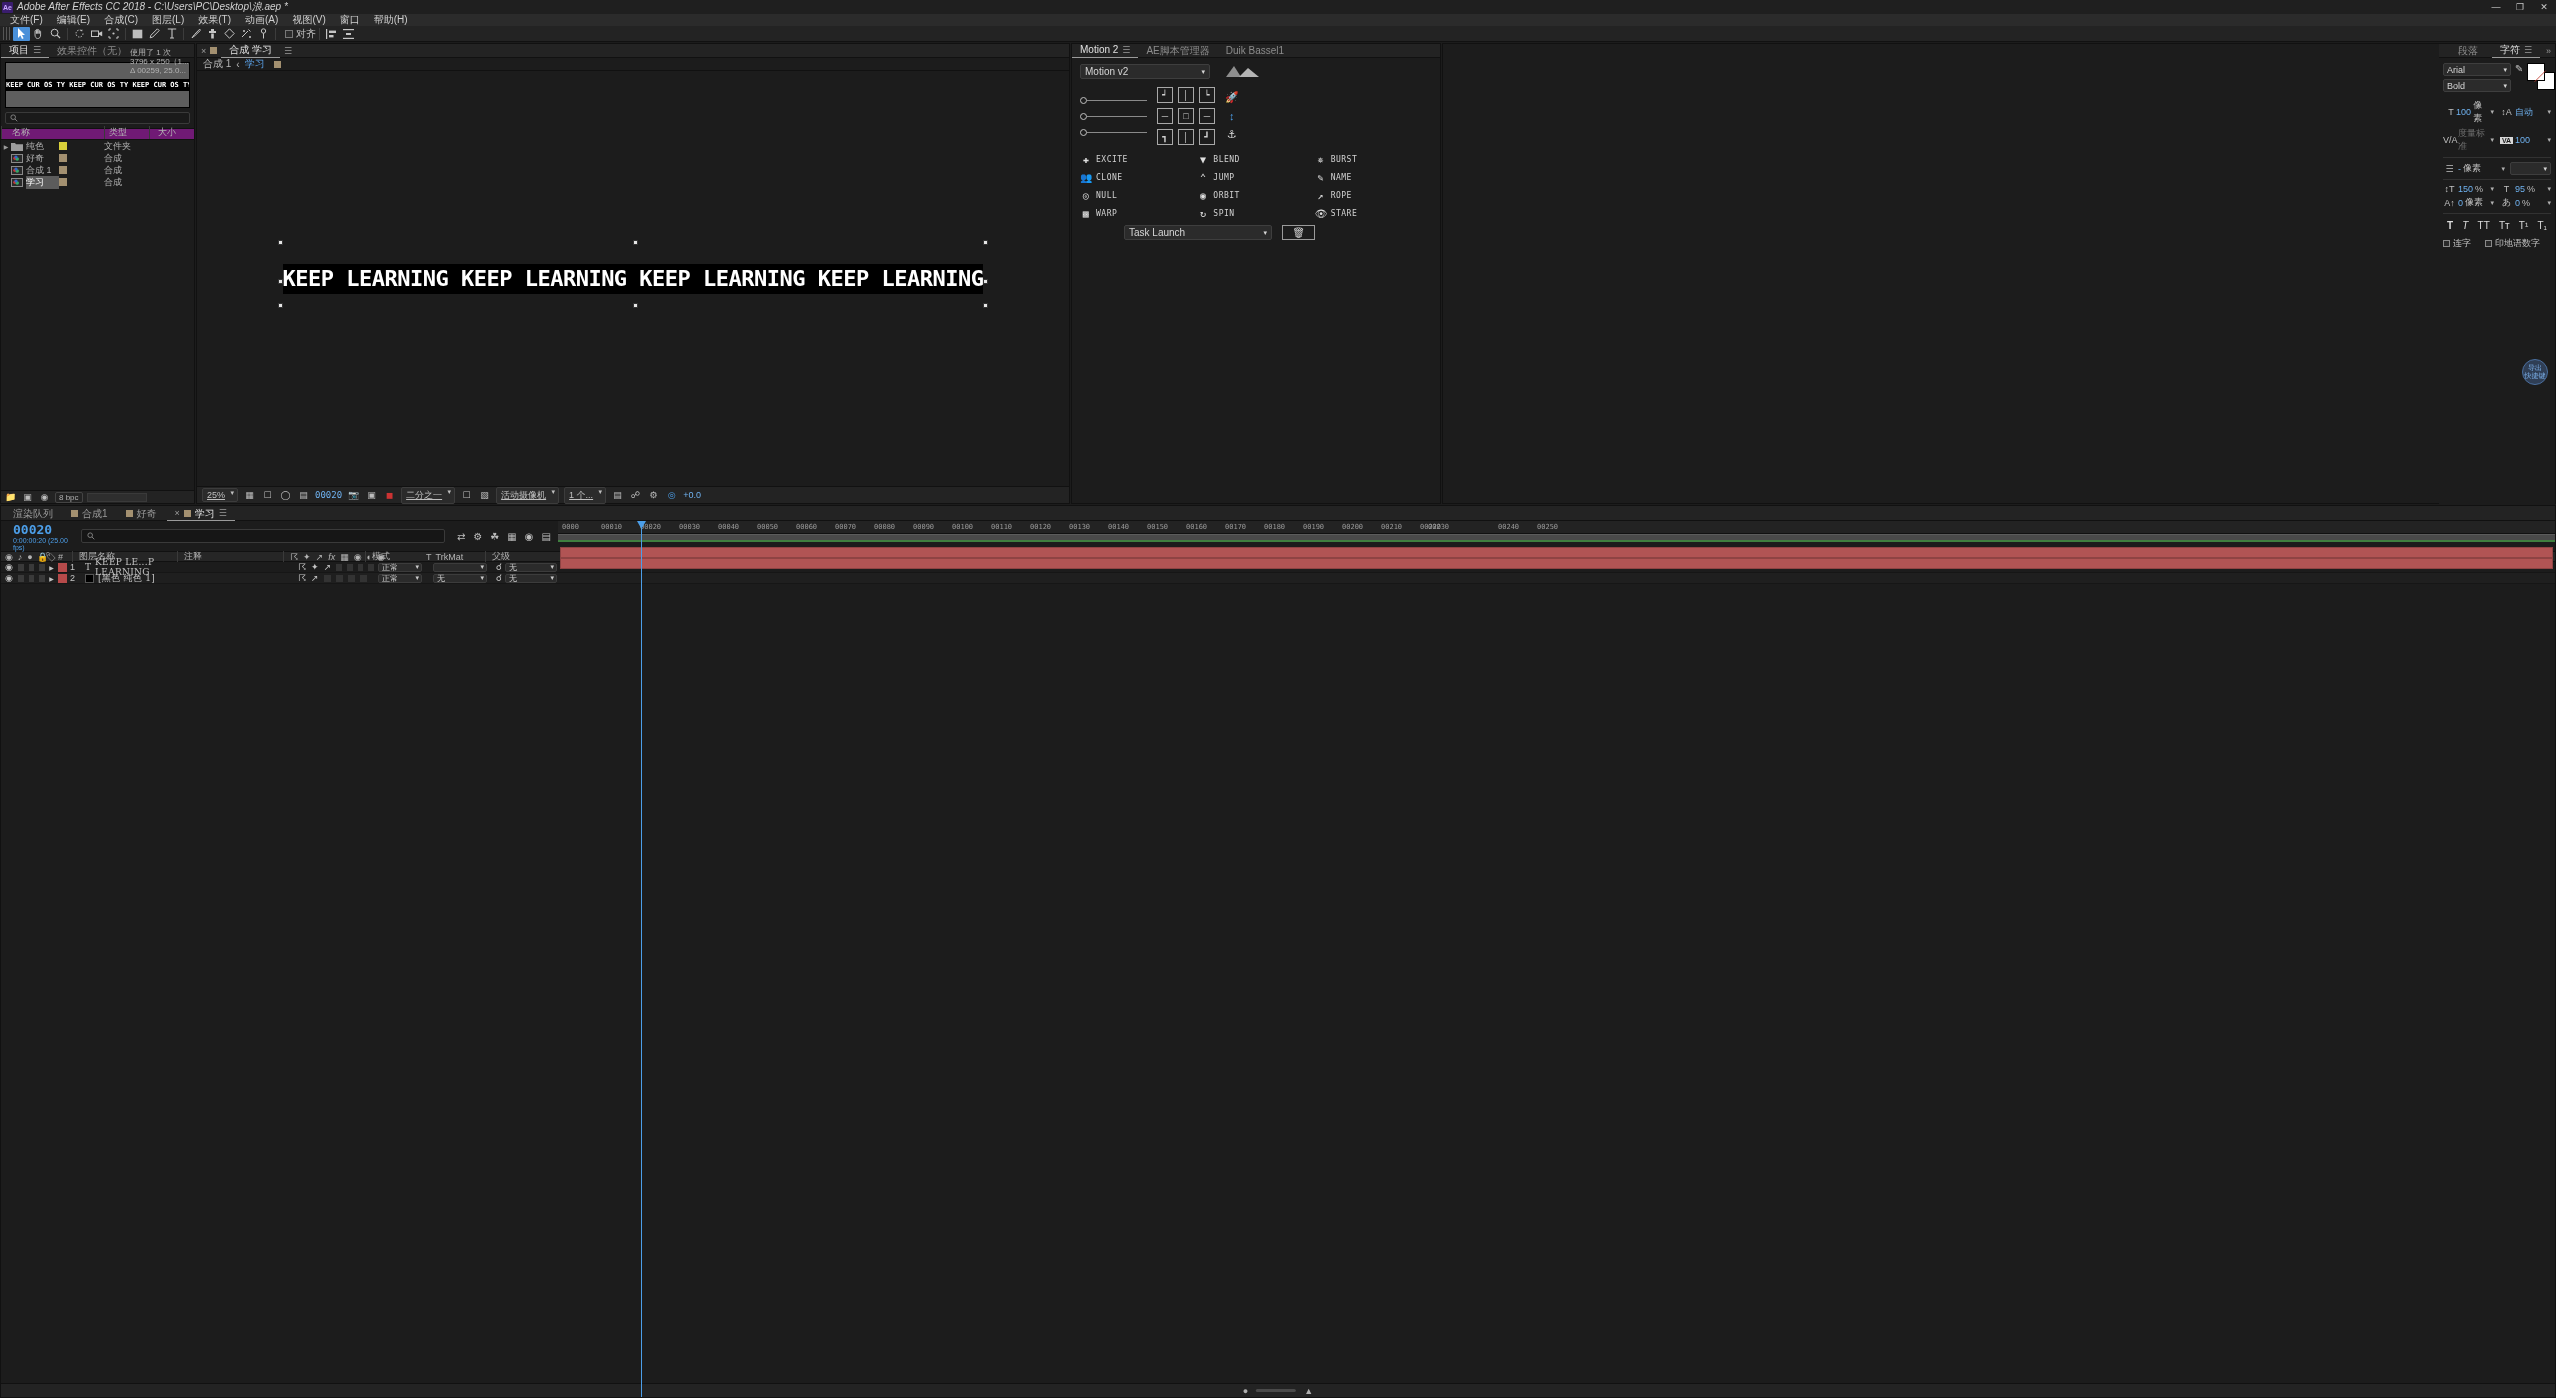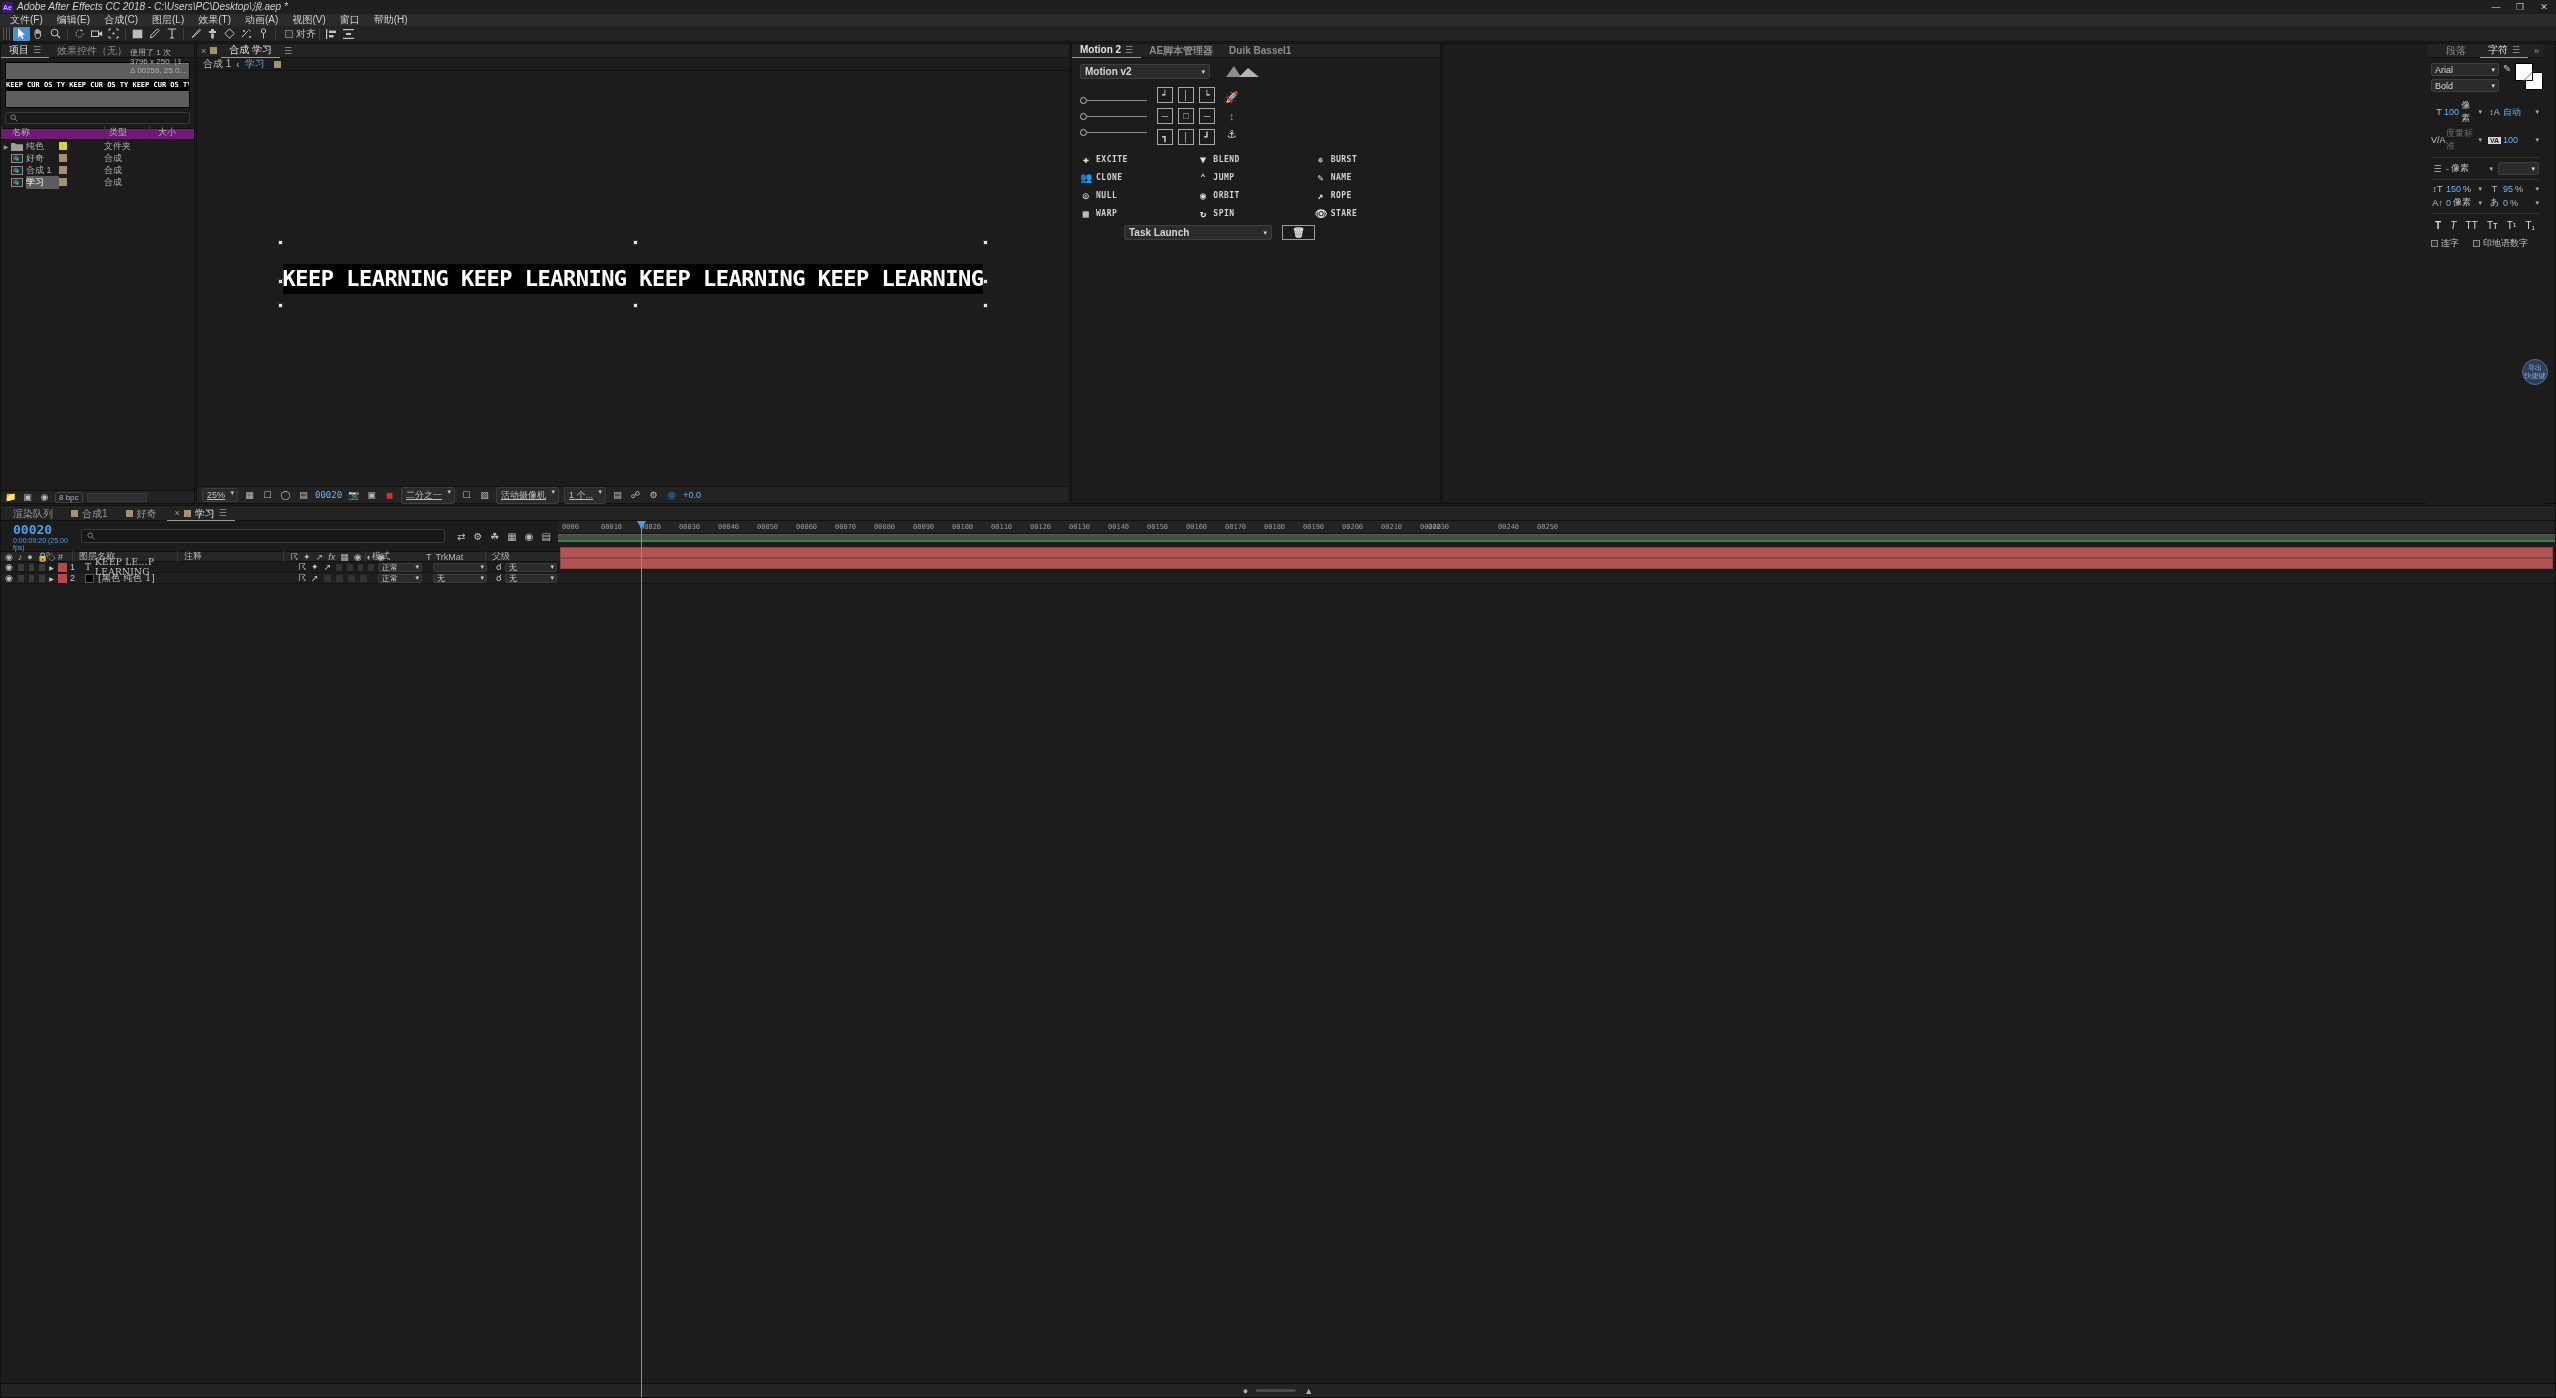--- a/index.html
+++ b/index.html
@@ -117,21 +117,21 @@
   .comp-bottom{ position:absolute; left:0; bottom:0; width:100%; height:17px;
     background:#232323; border-top:1px solid #111; display:flex;
     align-items:center; gap:5px; padding:0 5px; font-size:9px; color:#c0c0c0;}
   .cb-sel{ background:#2b2b2b; border:1px solid #3c3c3c; border-radius:2px;
     padding:1px 12px 1px 4px; position:relative; font-size:9px;text-decoration:underline;}
   .cb-sel::after{content:"\25BE";position:absolute;right:3px;top:0;font-size:7px;}
   .mini-ico{ width:13px;height:12px;display:flex;align-items:center;
     justify-content:center;color:#bdbdbd;font-size:9px;}
 
   
-  #motionPanel{ left:1071px; top:43px; width:370px; height:461px;font-weight:bold; }
+  #motionPanel{ left:1071px; top:43px; width:370px; height:461px; }
   .m-body{ padding:6px 8px; }
   .m-row1{ display:flex; align-items:flex-start; gap:16px; }
   .m-dd{ width:130px; height:15px; background:#2b2b2b; border:1px solid #3e3e3e;
     border-radius:2px; display:flex; align-items:center;
     justify-content:space-between; padding:0 4px; font-size:10px; color:#d6d6d6;}
   .mtn-ico{ color:#9a9a9a; }
   .m-grid{ margin-top:8px; display:flex; align-items:center; gap:10px; }
   .sliders{ display:flex; flex-direction:column; gap:9px; }
   .sl{ display:flex; align-items:center; gap:0px; }
   .sl-knob{ width:7px;height:7px;border:1px solid #c0c0c0;border-radius:50%;}
@@ -148,21 +148,21 @@
     color:#d2d2d2; letter-spacing:0.5px;
     font-family:"DejaVu Sans Mono",monospace; }
   .mb .gl{ font-size:10px; color:#e0e0e0; width:12px; text-align:center; }
   .m-foot{ margin-top:6px; display:flex; align-items:center; gap:10px;padding-left:44px; }
   .m-foot .m-dd{ width:148px; }
   .trash{ width:33px; height:15px; border:1px solid #9a9a9a; display:flex;
     align-items:center; justify-content:center; font-size:10px; color:#ddd;}
 
   
   #charPanel{ left:1442px; top:43px; width:1114px; height:461px; }
-  .char-inner{ position:absolute; right:12px; top:0; width:116px; height:461px;
+  .char-inner{ position:absolute; right:0; top:0; width:116px; height:461px;
     background:#1c1c1c;margin-left:20px; }
   .ctabs{ height:14px; display:flex; align-items:center;
     justify-content:flex-end; gap:6px; padding-right:4px; background:#232323;
     border-bottom:1px solid #111; }
   .cbody{ padding:5px 4px; }
   .c-dd{ height:13px; background:#2b2b2b; border:1px solid #3e3e3e;
     border-radius:2px; display:flex; align-items:center;
     justify-content:space-between; padding:0 3px; font-size:9px;
     color:#d6d6d6; margin-bottom:3px; width:68px; }
   .fontrow{ display:flex; gap:4px; align-items:flex-start; }

